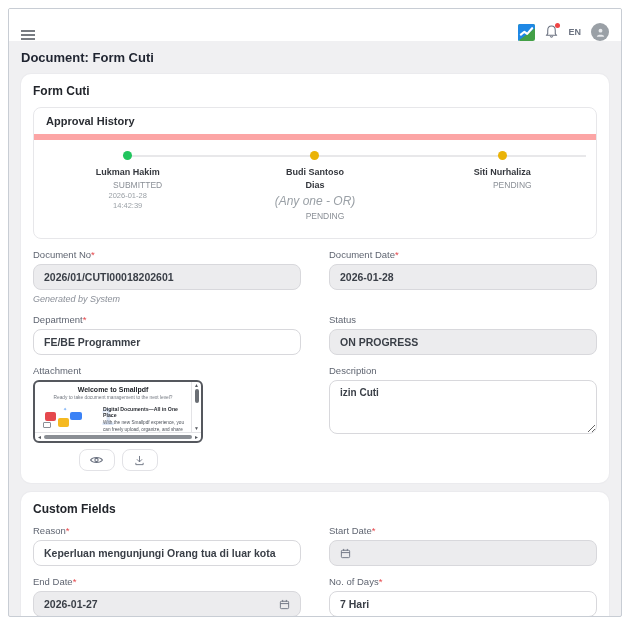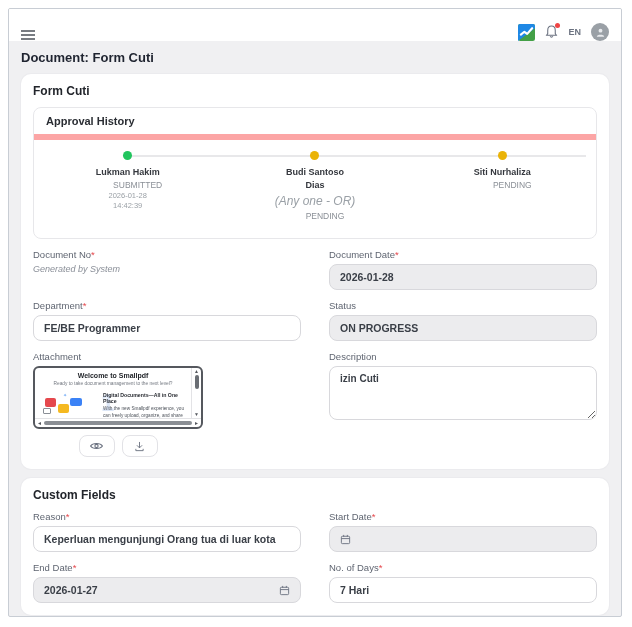--- a/index.html
+++ b/index.html
@@ -136,20 +136,23 @@
             <span class="dot" style="background: rgb(234, 179, 8);"></span>
             <span class="nm">Siti Nurhaliza</span>
             <span class="sub">PENDING</span>
           </div>
         </div>
       </div>
 
       <div class="row">
         <div class="col">
           <div class="lbl"><span>Document No</span><span class="req">*</span></div>
+          <div class="inp dis">
+              <span class="v">2026/01/CUTI00018202601</span>
+            </div>
           <div class="helper">Generated by System</div>
         </div>
         <div class="col">
           <div class="lbl"><span>Document Date</span><span class="req">*</span></div>
           <div class="inp dis">
               <span class="v">2026-01-28</span>
             </div>
         </div>
       </div>
 

